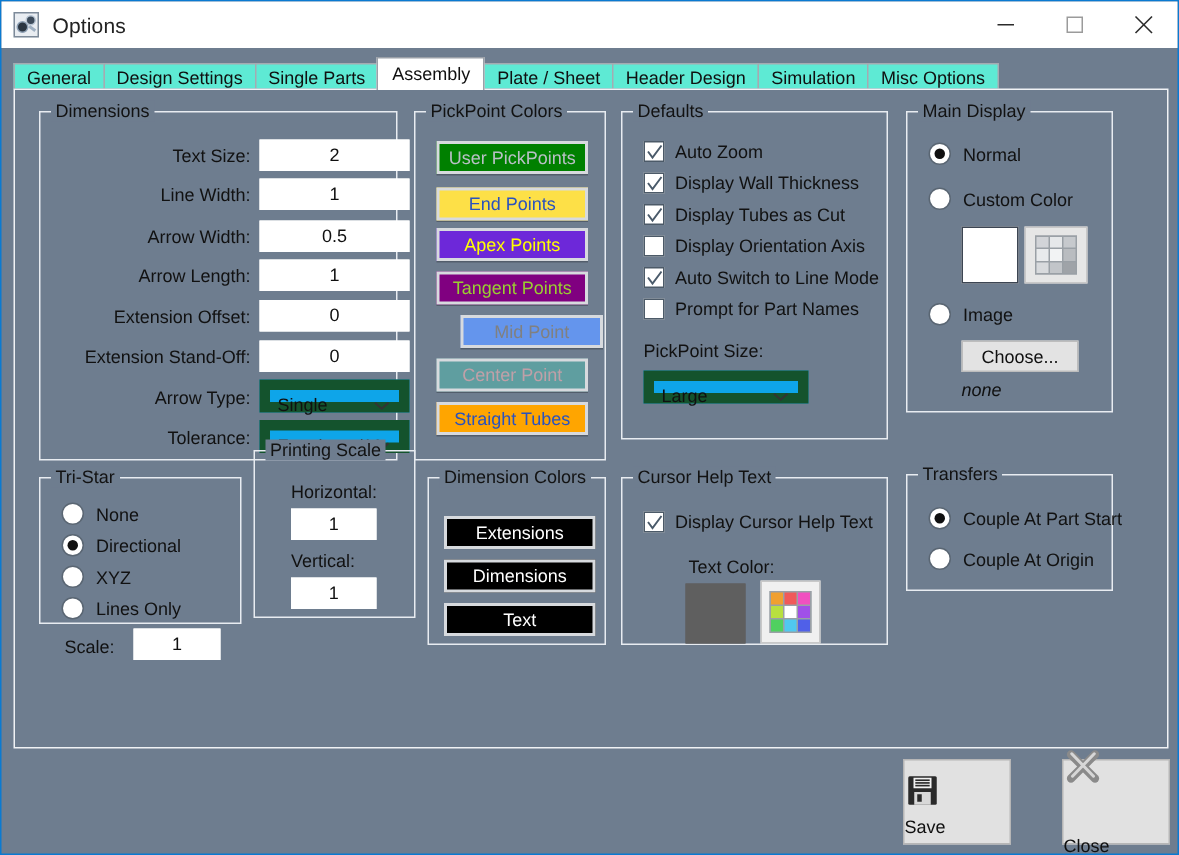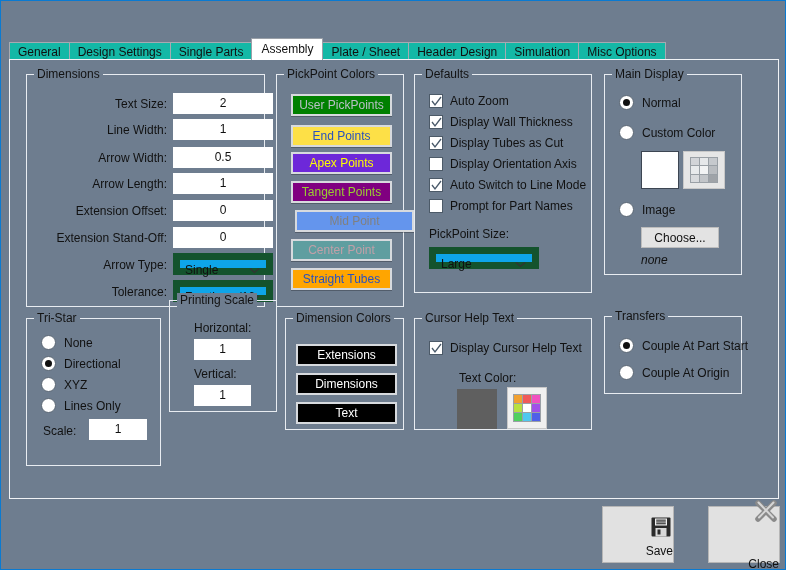--- a/index.html
+++ b/index.html
@@ -45,21 +45,21 @@
   }
   .win-btn svg{display:block;}
   
   .tabstrip{
     position:absolute;left:8px;top:39px;width:768px;height:20px;
     display:flex;align-items:flex-end;
   }
   .tab{
     height:18px;line-height:18px;
     padding:0 8px;
-    background:#14b8a6;
+    background:#5eead4;
     border:1px solid #a6aab1;
     border-bottom:none;
     margin-right:-1px;
     font-size:12px;color:#101010;
     box-sizing:border-box;
     white-space:nowrap;
   }
   .tab.active{
     background:#ffffff;
     height:22px;line-height:21px;
@@ -172,31 +172,57 @@
     position:absolute;background:#e3e3e3;border:1px solid #bdbdbd;
     box-sizing:border-box;font-size:12px;color:#101010;
     display:flex;align-items:center;justify-content:center;
   }
   .none-txt{position:absolute;font-style:italic;font-size:12px;color:#101010;}
   
   .bigbtn{
     position:absolute;width:72px;height:57px;
     background:#e1e1e1;border:1px solid #b6b6b6;
     box-sizing:border-box;
-    display:flex;flex-direction:column;align-items:flex-end;justify-content:center;
+    display:flex;flex-direction:column;align-items:flex-start;justify-content:center;
     font-size:12px;color:#101010;
   }
   .bigbtn .ic{height:30px;display:flex;align-items:center;justify-content:center;}
   .bigbtn .cap2{margin-top:2px;}
 </style>
 </head>
 <body>
 
 <div id="app">
 
+  <div class="titlebar">
+    <div class="win-icon">
+      <div class="g1"></div>
+        <div class="g2"></div>
+        <div class="sp"></div>
+    </div>
+    <div class="title-text">Options</div>
+    <div class="win-btns">
+      <div class="win-btn">
+        <svg width="13" height="13" viewBox="0 0 13 13">
+            <line x1="1" y1="6.5" x2="12" y2="6.5" stroke="#2b2b2b" stroke-width="1"></line>
+          </svg>
+      </div>
+      <div class="win-btn">
+        <svg width="13" height="13" viewBox="0 0 13 13">
+            <rect x="1.5" y="1.5" width="10" height="10" fill="none" stroke="#9b9b9b" stroke-width="1"></rect>
+          </svg>
+      </div>
+      <div class="win-btn">
+        <svg width="13" height="13" viewBox="0 0 13 13">
+            <line x1="1" y1="1" x2="12" y2="12" stroke="#2b2b2b" stroke-width="1.1"></line>
+            <line x1="12" y1="1" x2="1" y2="12" stroke="#2b2b2b" stroke-width="1.1"></line>
+          </svg>
+      </div>
+    </div>
+  </div>
 
   <div class="tabstrip">
     <div class="tab">General</div>
     <div class="tab">Design Settings</div>
     <div class="tab">Single Parts</div>
     <div class="tab active">Assembly</div>
     <div class="tab">Plate / Sheet</div>
     <div class="tab">Header Design</div>
     <div class="tab">Simulation</div>
     <div class="tab">Misc Options</div>
@@ -245,21 +271,21 @@
         </span>
       </div>
     </div>
 
     <div class="grp" style="left:266px;top:14px;width:128px;height:233px;">
       <div class="cap">PickPoint Colors</div>
       <div class="cbtn" style="left:14px;top:19px;width:101px;background:#008000;color:#b9c0c6;">User PickPoints</div>
       <div class="cbtn" style="left:14px;top:50px;width:101px;background:#fde047;color:#2a52be;">End Points</div>
       <div class="cbtn" style="left:14px;top:77px;width:101px;background:#6d28d9;color:#ffff00;">Apex Points</div>
       <div class="cbtn" style="left:14px;top:106px;width:101px;background:#800080;color:#9acd32;">Tangent Points</div>
-      <div class="cbtn" style="left:18px;top:135px;width:119px;background:#6495ed;color:#808080;">Mid Point</div>
+      <div class="cbtn" style="left:30px;top:135px;width:95px;background:#6495ed;color:#808080;">Mid Point</div>
       <div class="cbtn" style="left:14px;top:164px;width:101px;background:#5f9ea0;color:#c0a0a8;">Center Point</div>
       <div class="cbtn" style="left:14px;top:193px;width:101px;background:#ffa500;color:#2a52be;">Straight Tubes</div>
     </div>
 
     <div class="grp" style="left:594px;top:14px;width:138px;height:201px;">
       <div class="cap">Main Display</div>
 
       <div class="rrow" style="left:14px;top:20px;">
         <span class="rd on"></span>
         <span class="t">Normal</span>
@@ -340,21 +366,21 @@
       <div class="combo" style="left:14px;top:172px;width:110px;">
         <span>Large</span>
         <span class="chev">
           <svg width="11" height="7" viewBox="0 0 11 7">
               <path d="M1 1.5 L5.5 5.5 L10 1.5" fill="none" stroke="#333" stroke-width="1.2"></path>
             </svg>
         </span>
       </div>
     </div>
 
-    <div class="grp" style="left:16px;top:258px;width:135px;height:148px;">
+    <div class="grp" style="left:16px;top:258px;width:135px;height:98px;">
       <div class="cap">Tri-Star</div>
       <div class="rrow" style="left:14px;top:16px;">
         <span class="rd"></span>
         <span class="t">None</span>
       </div>
       <div class="rrow" style="left:14px;top:37px;">
         <span class="rd on"></span>
         <span class="t">Directional</span>
       </div>
       <div class="rrow" style="left:14px;top:58px;">

